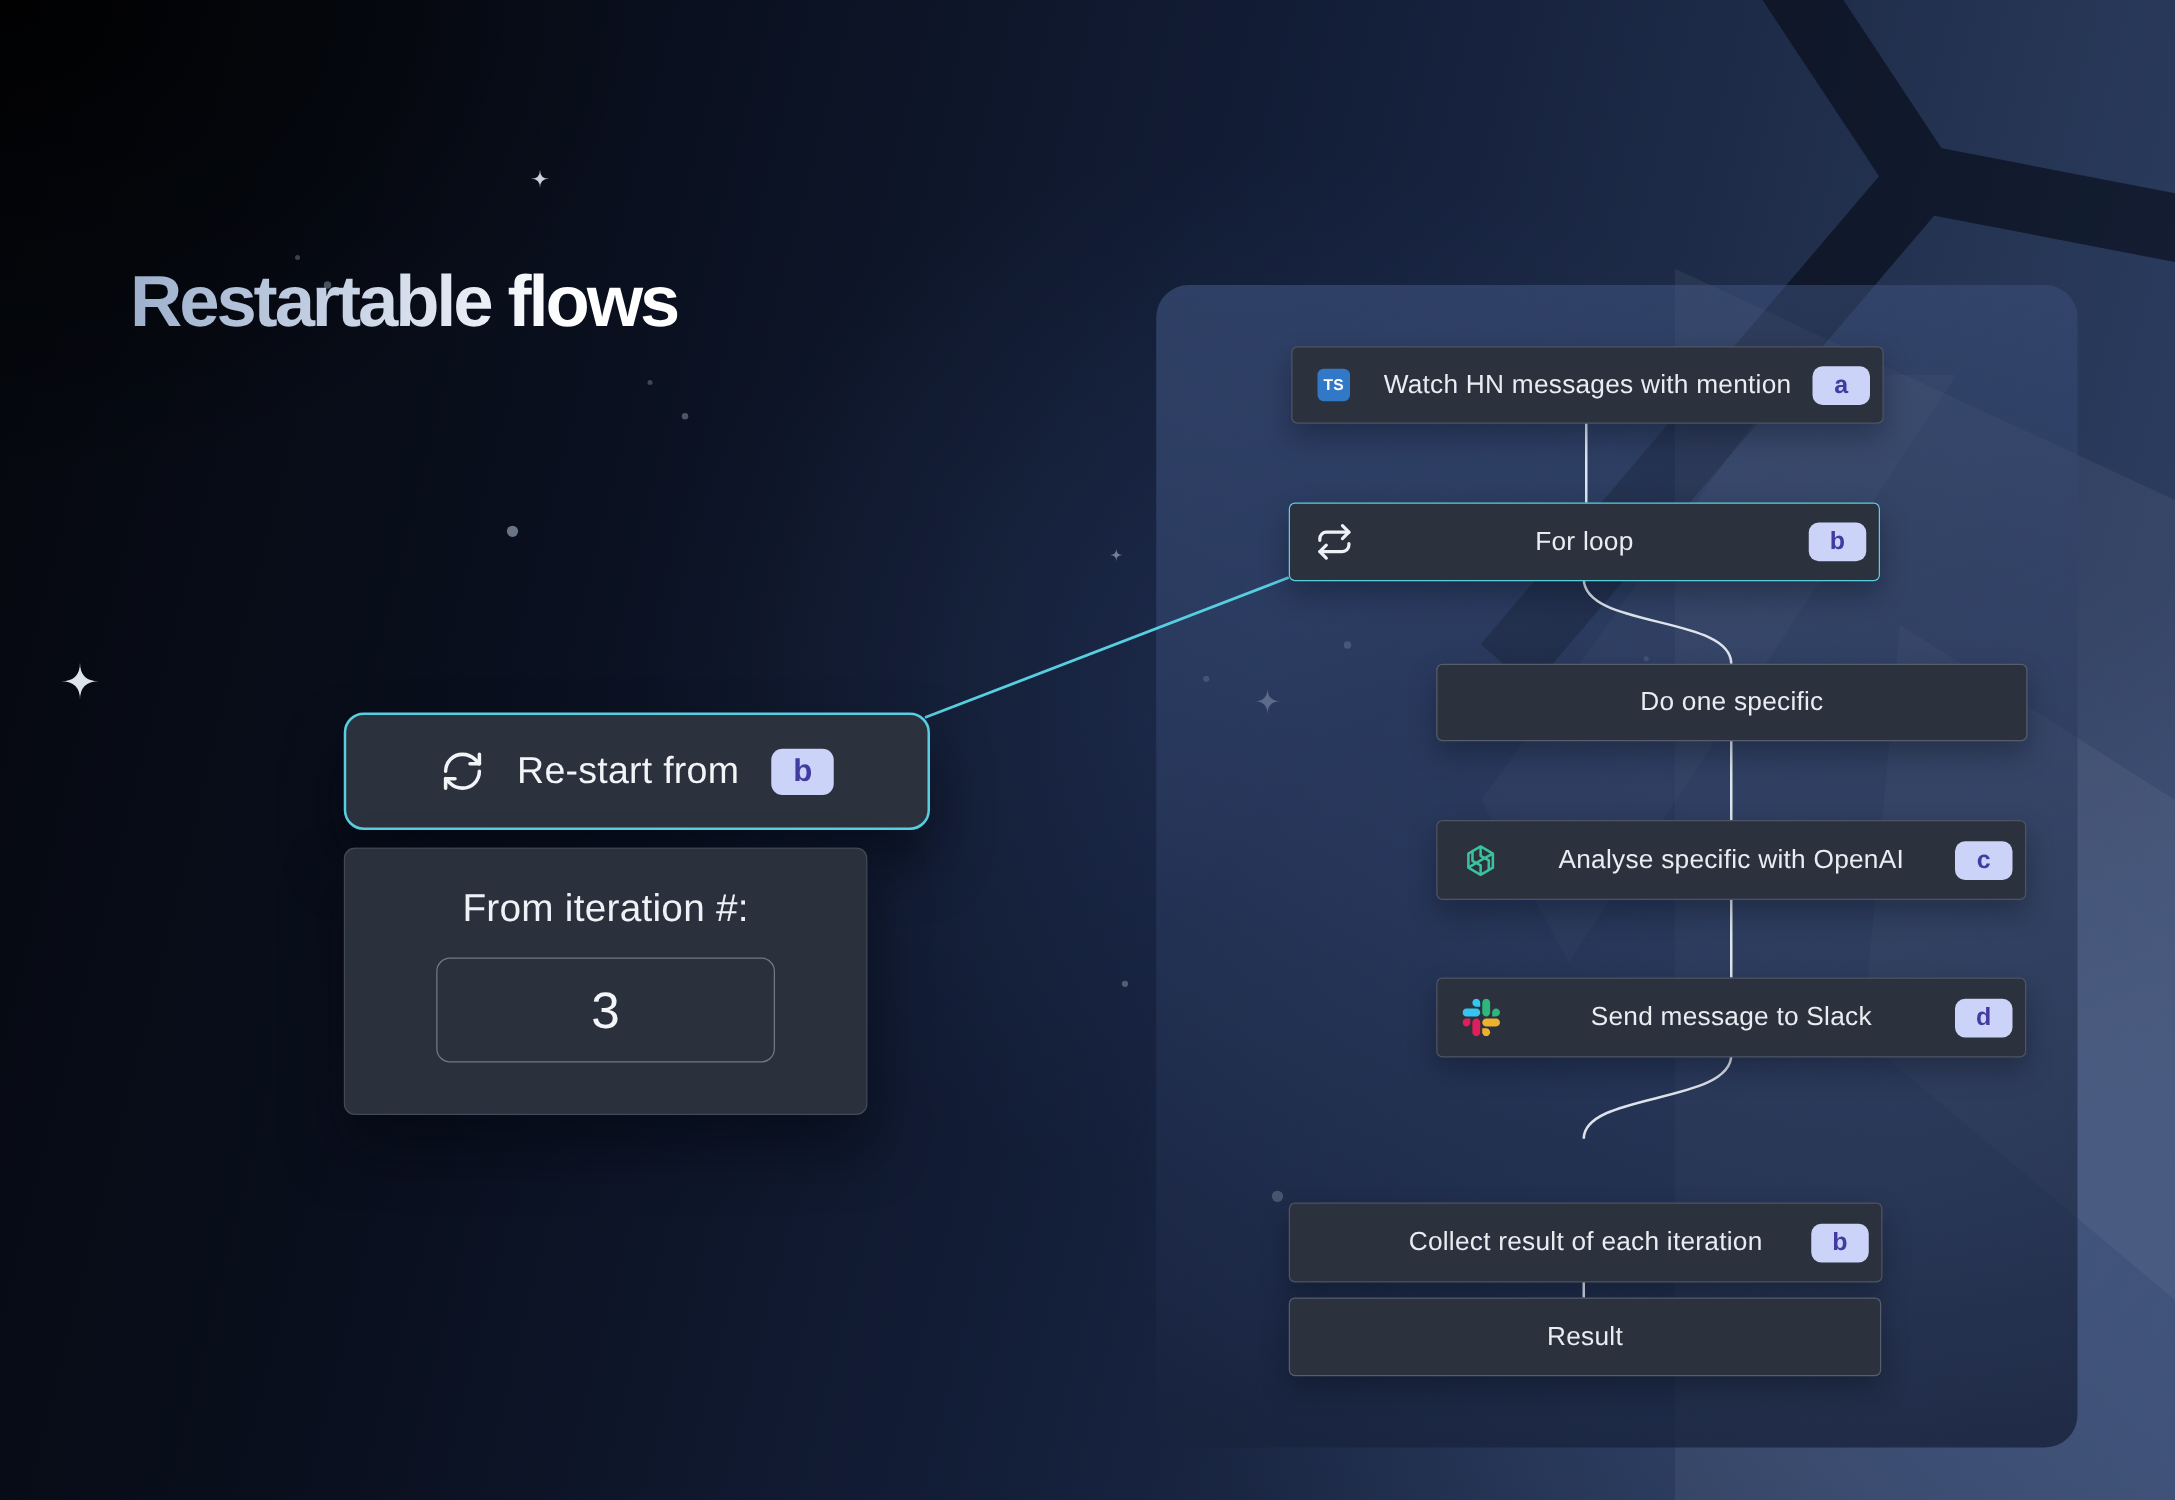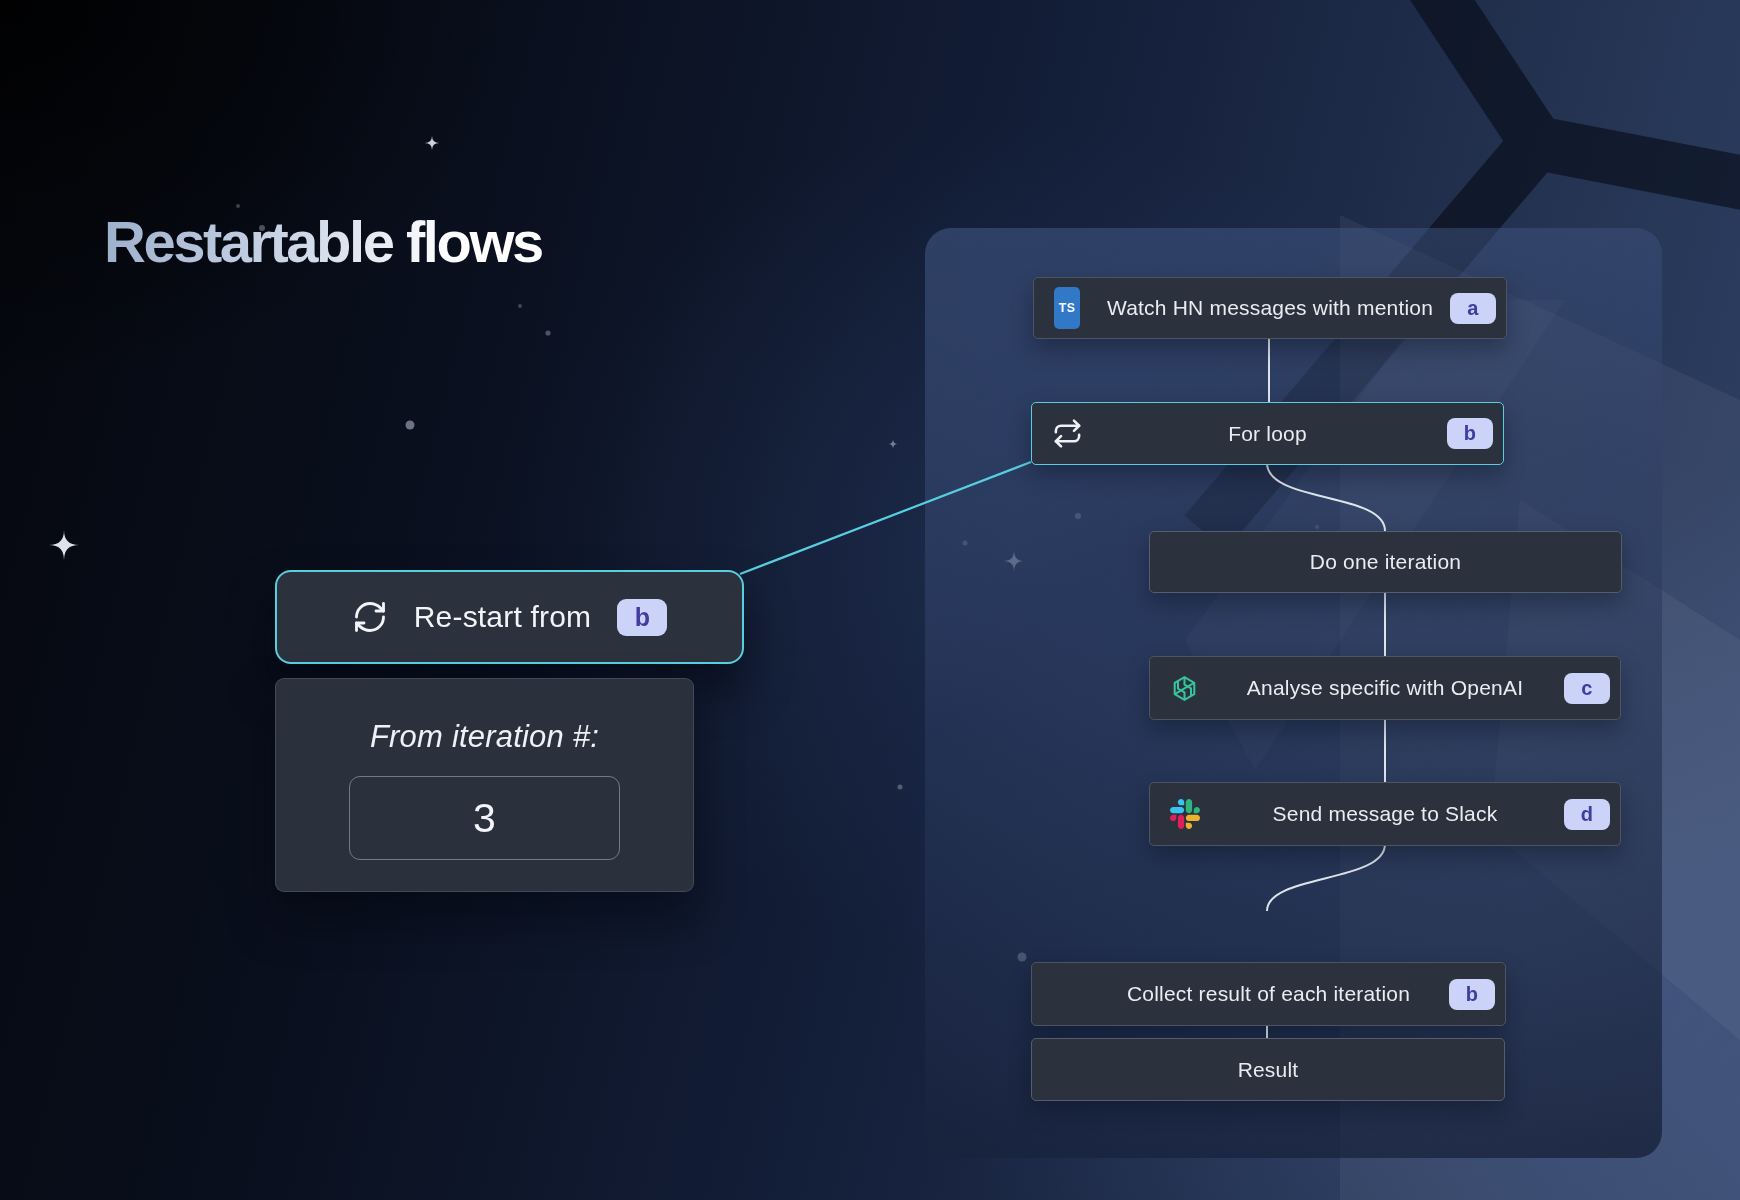--- a/index.html
+++ b/index.html
@@ -41,21 +41,21 @@
   }
   .fnode .nlabel{white-space:nowrap;}
   .nicon{position:absolute;left:20px;display:flex;align-items:center;}
   .nbadge{
     position:absolute;right:10px;width:46px;height:31px;border-radius:8px;
     background:#ccd3f8;color:#423ba0;font-weight:700;font-size:20px;
     display:flex;align-items:center;justify-content:center;
   }
   .fnode.hl{border:1.6px solid #58cfe0;justify-content:center;}
   .ts-chip{
-    width:26px;height:42px;border-radius:5px;background:#3178c6;color:#ffffff;
+    width:26px;height:26px;border-radius:5px;background:#3178c6;color:#ffffff;
     font-size:12.5px;font-weight:700;display:flex;align-items:center;justify-content:center;letter-spacing:.3px;
   }
 
   
   .restart{
     position:absolute;left:275px;top:570px;width:465px;height:90px;border-radius:16px;
     background:#2b313d;border:2px solid #58cfe0;
     display:flex;align-items:center;justify-content:center;gap:26px;
     box-shadow:0 26px 44px rgba(2,6,14,.55);
   }
@@ -65,21 +65,21 @@
     font-weight:700;font-size:25px;display:flex;align-items:center;justify-content:center;
   }
 
   
   .iter-panel{
     position:absolute;left:275px;top:678px;width:417px;height:212px;border-radius:9px;
     background:#2a303c;border:1px solid rgba(130,142,165,.28);
     box-shadow:0 26px 44px rgba(2,6,14,.50);
     display:flex;flex-direction:column;align-items:center;
   }
-  .iter-label{margin-top:40px;font-size:31px;color:#eef1f6;letter-spacing:.2px;font-style:italic;}
+  .iter-label{margin-top:30px;font-size:31px;color:#eef1f6;letter-spacing:.2px;}
   .iter-input{
     margin-top:21px;width:265px;height:80px;border-radius:11px;
     border:1.5px solid #717a8b;background:transparent;outline:none;
     text-align:center;font-size:41px;color:#f3f5f9;font-family:"Liberation Sans",sans-serif;
   }
 </style>
 </head>
 <body>
 
 <div class="stage">
@@ -170,21 +170,21 @@
           <path d="m7 22-4-4 4-4"></path>
           <path d="M21 13v1a4 4 0 0 1-4 4H3"></path>
         </g>
       </svg>
     </span>
     <span class="nlabel">For loop</span>
     <span class="nbadge">b</span>
   </div>
 
   <div class="fnode" style="left:1149px;top:531px;width:471px;height:60px;border-color:#565d6c">
-    <span class="nlabel">Do one iteration</span>
+    <span class="nlabel">Do one specific</span>
   </div>
 
   <div class="fnode" style="left:1149px;top:656px;width:470px;height:62px">
     <span class="nicon">
       <svg width="29" height="29" viewBox="0 0 24 24">
         <g fill="none" stroke="#38c39c" stroke-width="1.7" stroke-linejoin="round">
           <path d="M12 2.6l8.1 4.7v9.4L12 21.4l-8.1-4.7V7.3z"></path>
           <path d="M12 2.6v6.2l5.4 3.1v6.5"></path>
           <path d="M12 21.4v-6.2l-5.4-3.1V5.6"></path>
           <path d="M3.9 16.7l8.1-4.8 8.1-4.6"></path>

